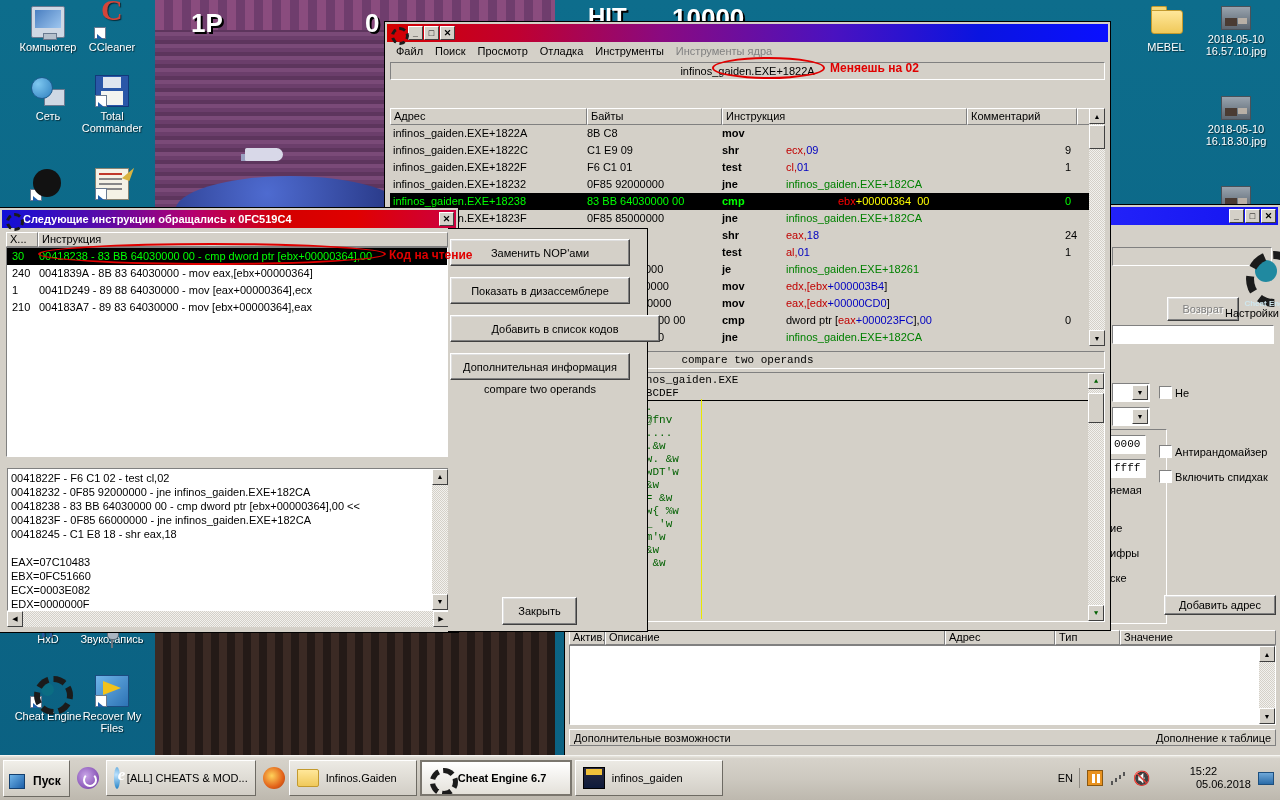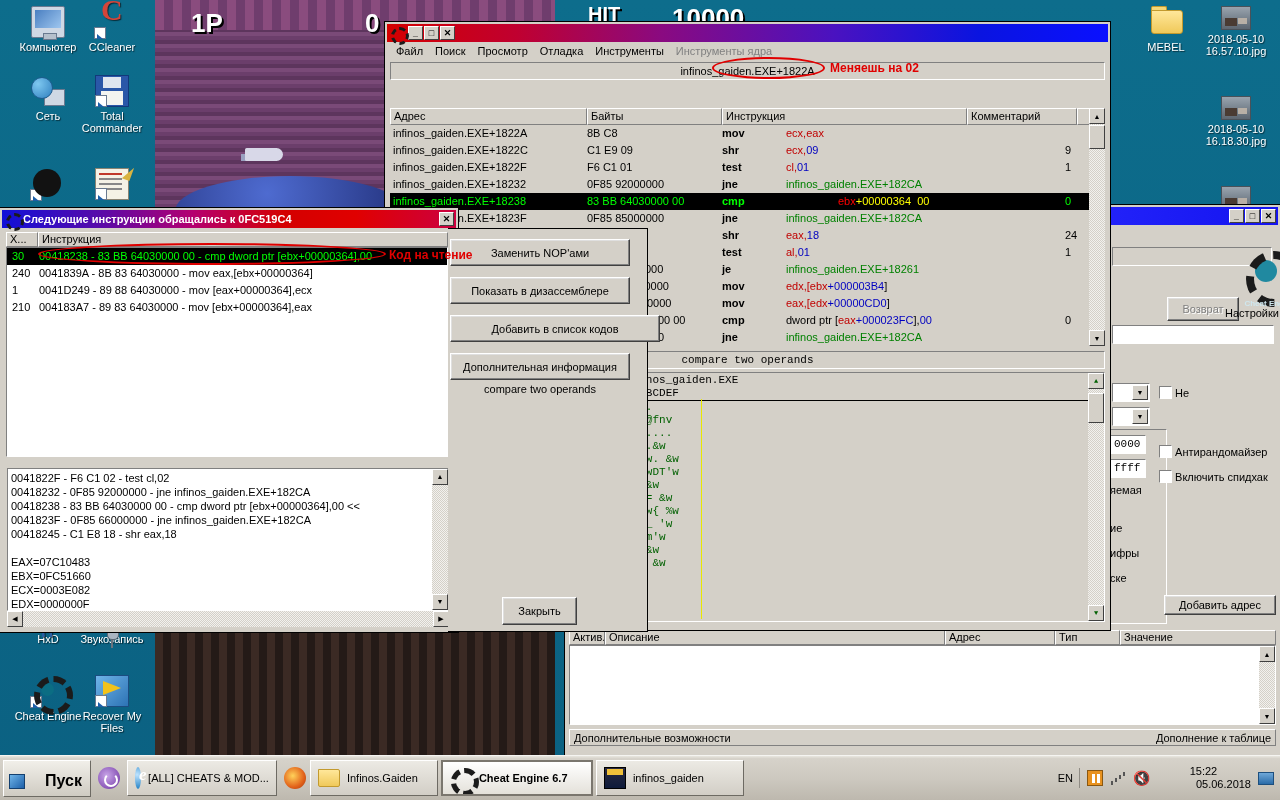--- a/index.html
+++ b/index.html
@@ -248,21 +248,21 @@
 
   
   #taskbar{
     position:absolute;left:0;bottom:0;width:1280px;height:45px;
     background:linear-gradient(180deg,#e8e6df 0%, #d6d2ca 6%, #cdc9c0 50%, #bdb8ae 100%);
     border-top:1px solid #f5f4f1;
     display:flex;align-items:center;
   }
   .tb-start{
     margin-left:3px;height:37px;min-width:58px;padding:6px 8px 0 5px;
-    display:flex;align-items:center;gap:20px;font-weight:bold;font-size:16px;
+    display:flex;align-items:center;gap:8px;font-weight:bold;font-size:12px;
     background:linear-gradient(180deg,#f1efe9,#cfcbc2);
     border:1px solid #fff;border-right-color:#6d6a63;border-bottom-color:#6d6a63;
   }
   .tb-qlaunch{display:flex;align-items:center;gap:6px;padding:0 7px;}
   .tb-task{
     height:36px;min-width:128px;max-width:150px;margin-right:3px;padding:0 7px;
     display:flex;align-items:center;gap:7px;font-size:11px;
     background:linear-gradient(180deg,#eceae4,#d2cec6);
     border:1px solid #fff;border-right-color:#6d6a63;border-bottom-color:#6d6a63;
     overflow:hidden;white-space:nowrap;
@@ -373,21 +373,21 @@
       <div class="gm-ship"></div>
     </div>
     <div class="gm-hud">
       <span class="p1">1P</span>
       <span class="sc">0</span>
     </div>
     <div class="gm-mid"></div>
     <div class="gm-city"></div>
   </div>
 
-  <div style="position:absolute;left:588px;top:3px;color:#fff;font-weight:bold;font-size:20px;text-shadow:2px 2px 0 #000;">HIT</div>
+  <div style="position:absolute;left:588px;top:3px;color:#fff;font-weight:bold;font-size:24px;text-shadow:2px 2px 0 #000;">HIT</div>
   <div style="position:absolute;left:672px;top:3px;color:#fff;font-weight:bold;font-size:26px;text-shadow:2px 2px 0 #000;">10000</div>
 
   <div class="win win-outline" id="cewin">
     <div class="titlebar blue">
       <span class="t-ico"></span>
       <span class="t-txt"></span>
       <span class="tbtns">
         <span class="tbtn">_</span>
         <span class="tbtn">□</span>
         <span class="tbtn">✕</span>
@@ -478,21 +478,20 @@
       <div style="width:245px;">Инструкция</div>
       <div style="width:110px;">Комментарий</div>
       <div style="flex:1 1 auto;"></div>
     </div>
 
     <div class="dis-list" id="dis-list" style="top:101px;height:221px;">
         <div class="dis-row">
           <div class="c-addr">infinos_gaiden.EXE+1822A</div>
           <div class="c-bytes">8B C8</div>
           <div class="c-mn">mov</div>
-          <div class="c-ops"><span class="reg">ecx,</span><span class="reg">eax</span></div>
           <div class="c-cmt"></div>
         </div>
         <div class="dis-row">
           <div class="c-addr">infinos_gaiden.EXE+1822C</div>
           <div class="c-bytes">C1 E9 09</div>
           <div class="c-mn">shr</div>
           <div class="c-ops"><span class="reg">ecx,</span><span class="num">09</span></div>
           <div class="c-cmt">9</div>
         </div>
         <div class="dis-row">

